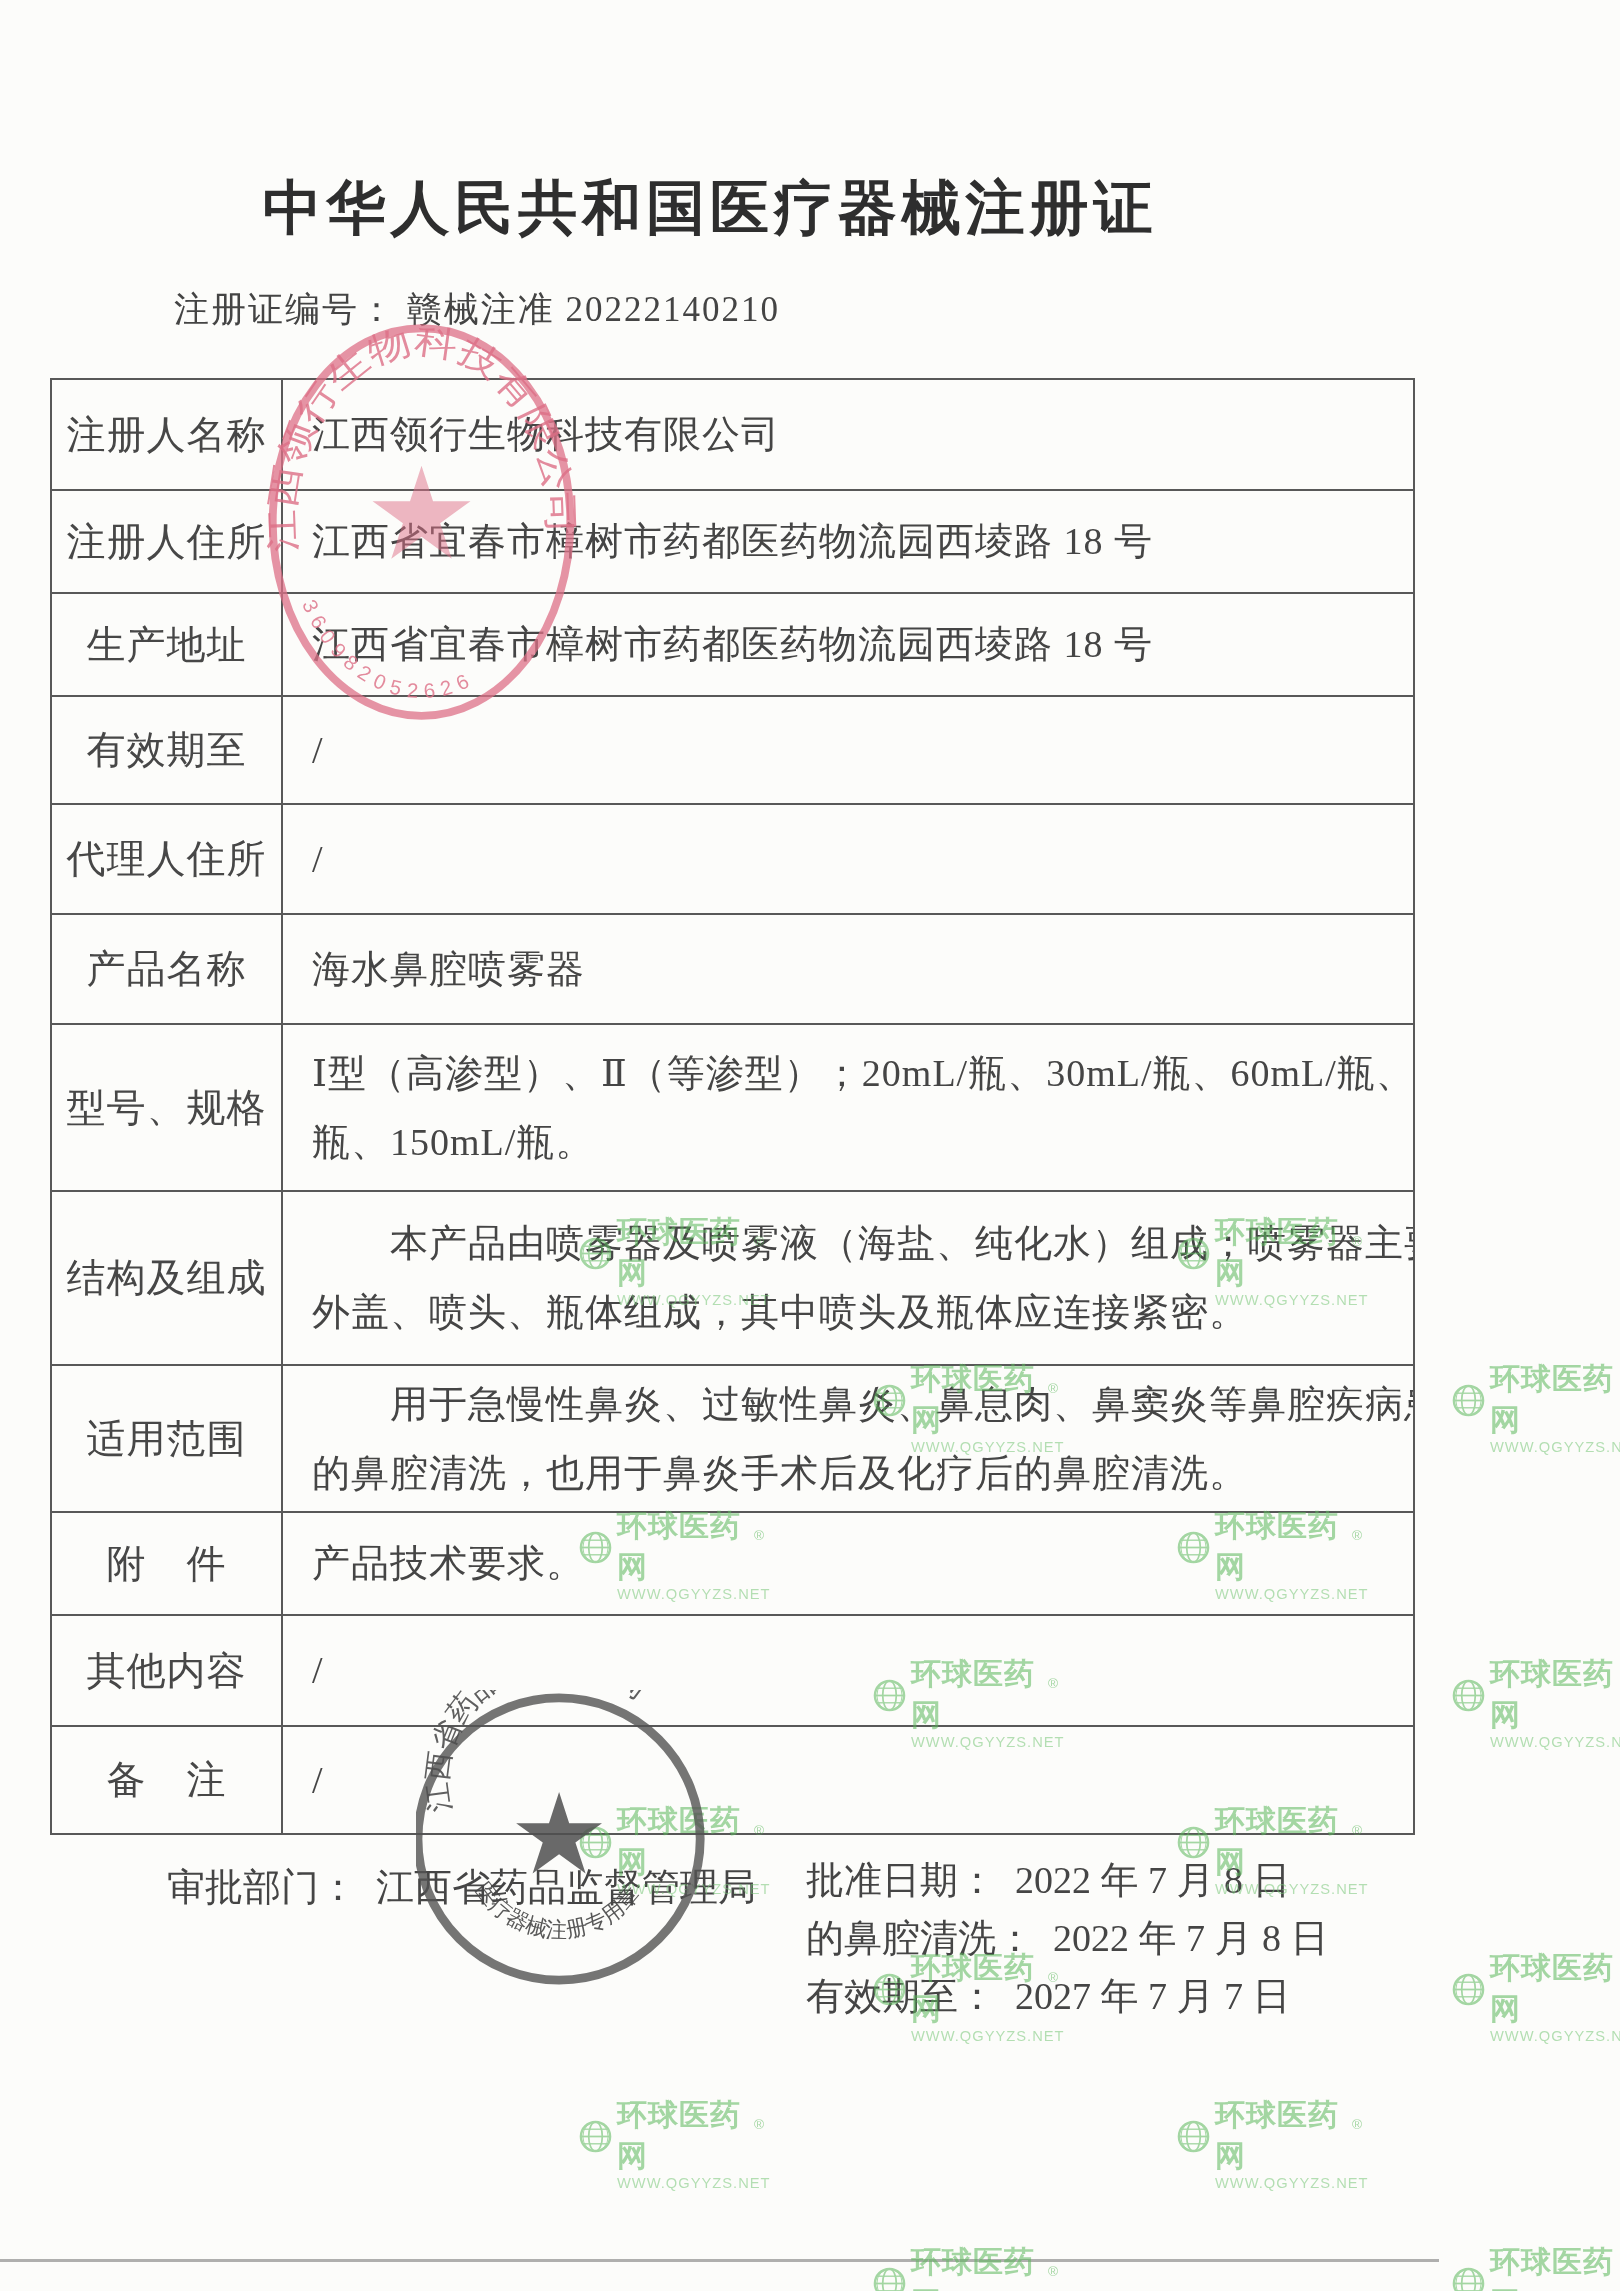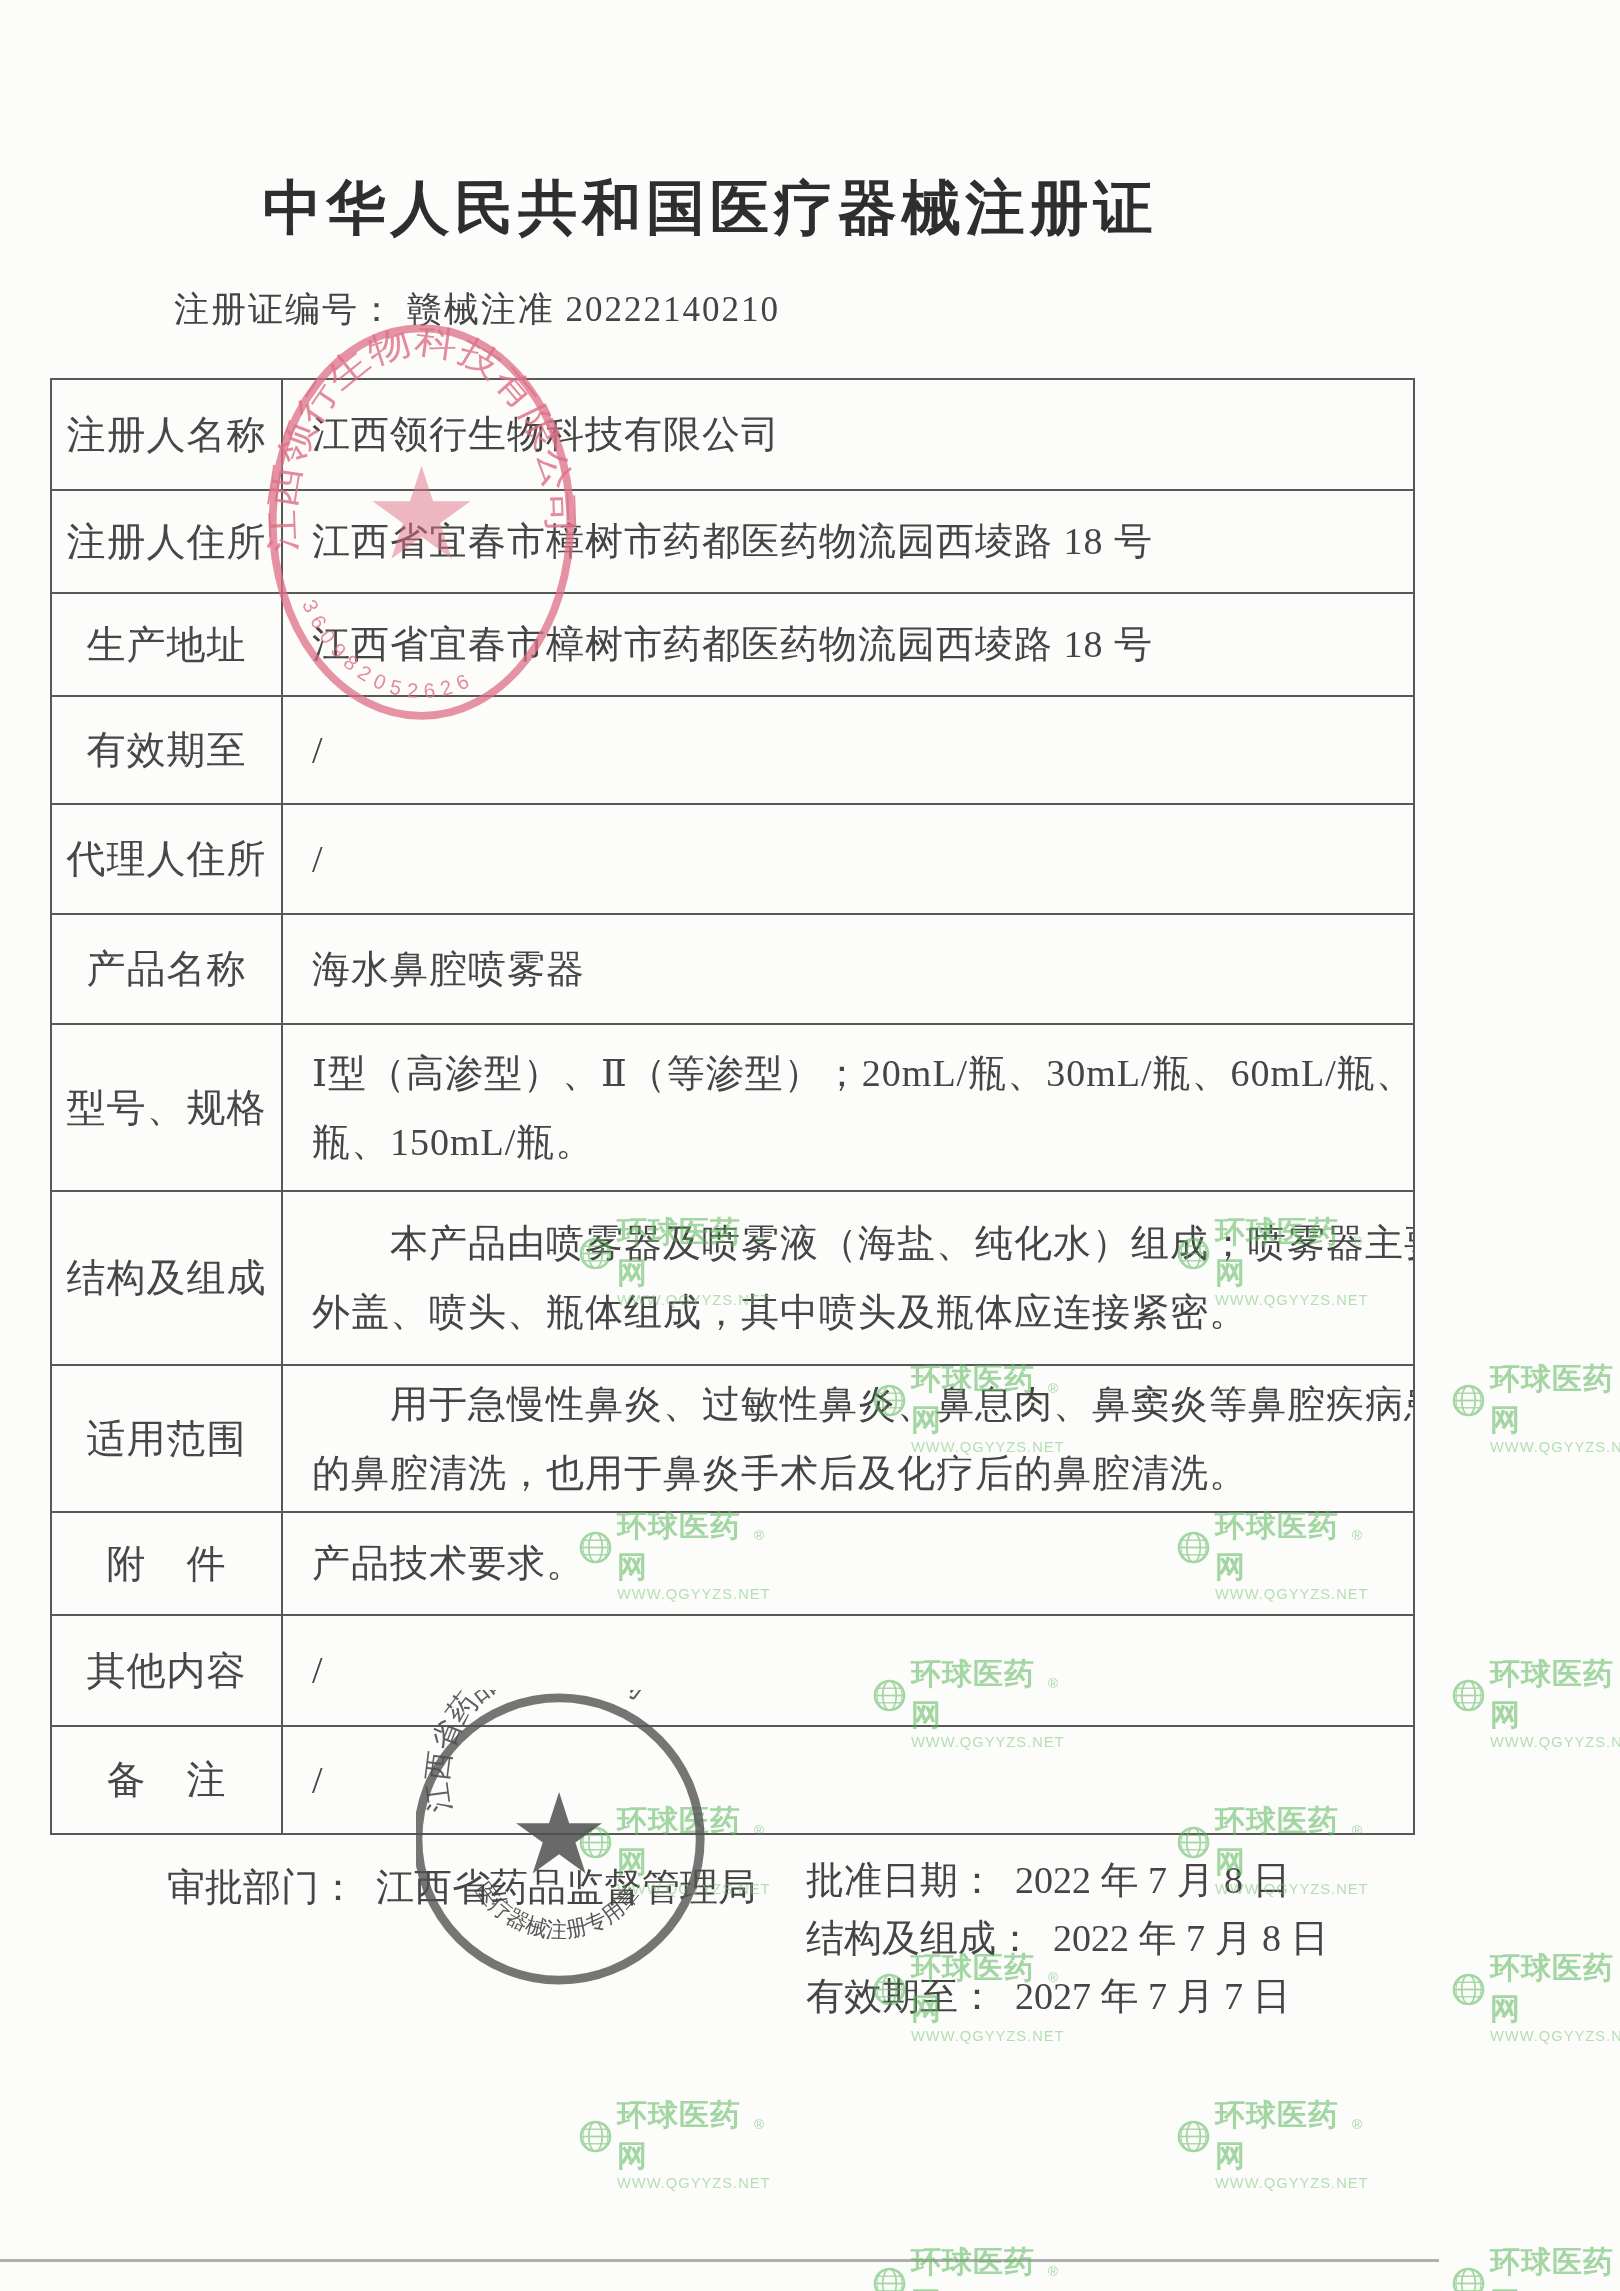--- a/index.html
+++ b/index.html
@@ -145,21 +145,21 @@
       <div class="value-cell">
         <div class="vline">/</div>
       </div>
     </div>
   </div>
 
   <div class="footer-approval"><span>审批部门：  </span><span>江西省药品监督管理局</span></div>
 
   <div class="footer-dates">
     <div class="date-line"><span>批准日期：  </span><span>2022 年 7 月 8 日</span></div>
-    <div class="date-line"><span>结构及组成：  </span><span>2022 年 7 月 8 日</span></div>
+    <div class="date-line"><span>的鼻腔清洗：  </span><span>2022 年 7 月 8 日</span></div>
     <div class="date-line"><span>有效期至：  </span><span>2027 年 7 月 7 日</span></div>
   </div>
 
   <svg id="company-stamp" class="stamp" width="325" height="416" viewBox="0 0 332 424">
     <defs>
       <path id="cs-top-arc" d="M 37,240 A 130,172 0 1 1 293,240" fill="none"></path>
       <path id="cs-bottom-arc" d="M 40,286 A 138,180 0 0 0 290,286" fill="none"></path>
     </defs>
     <ellipse cx="165" cy="210" rx="152" ry="198" fill="none" stroke="#dd7087" stroke-width="8" opacity="0.75"></ellipse>
     <text font-size="36" fill="#dd7087" opacity="0.8" style="font-family:'Liberation Serif','DejaVu Serif',serif;">

